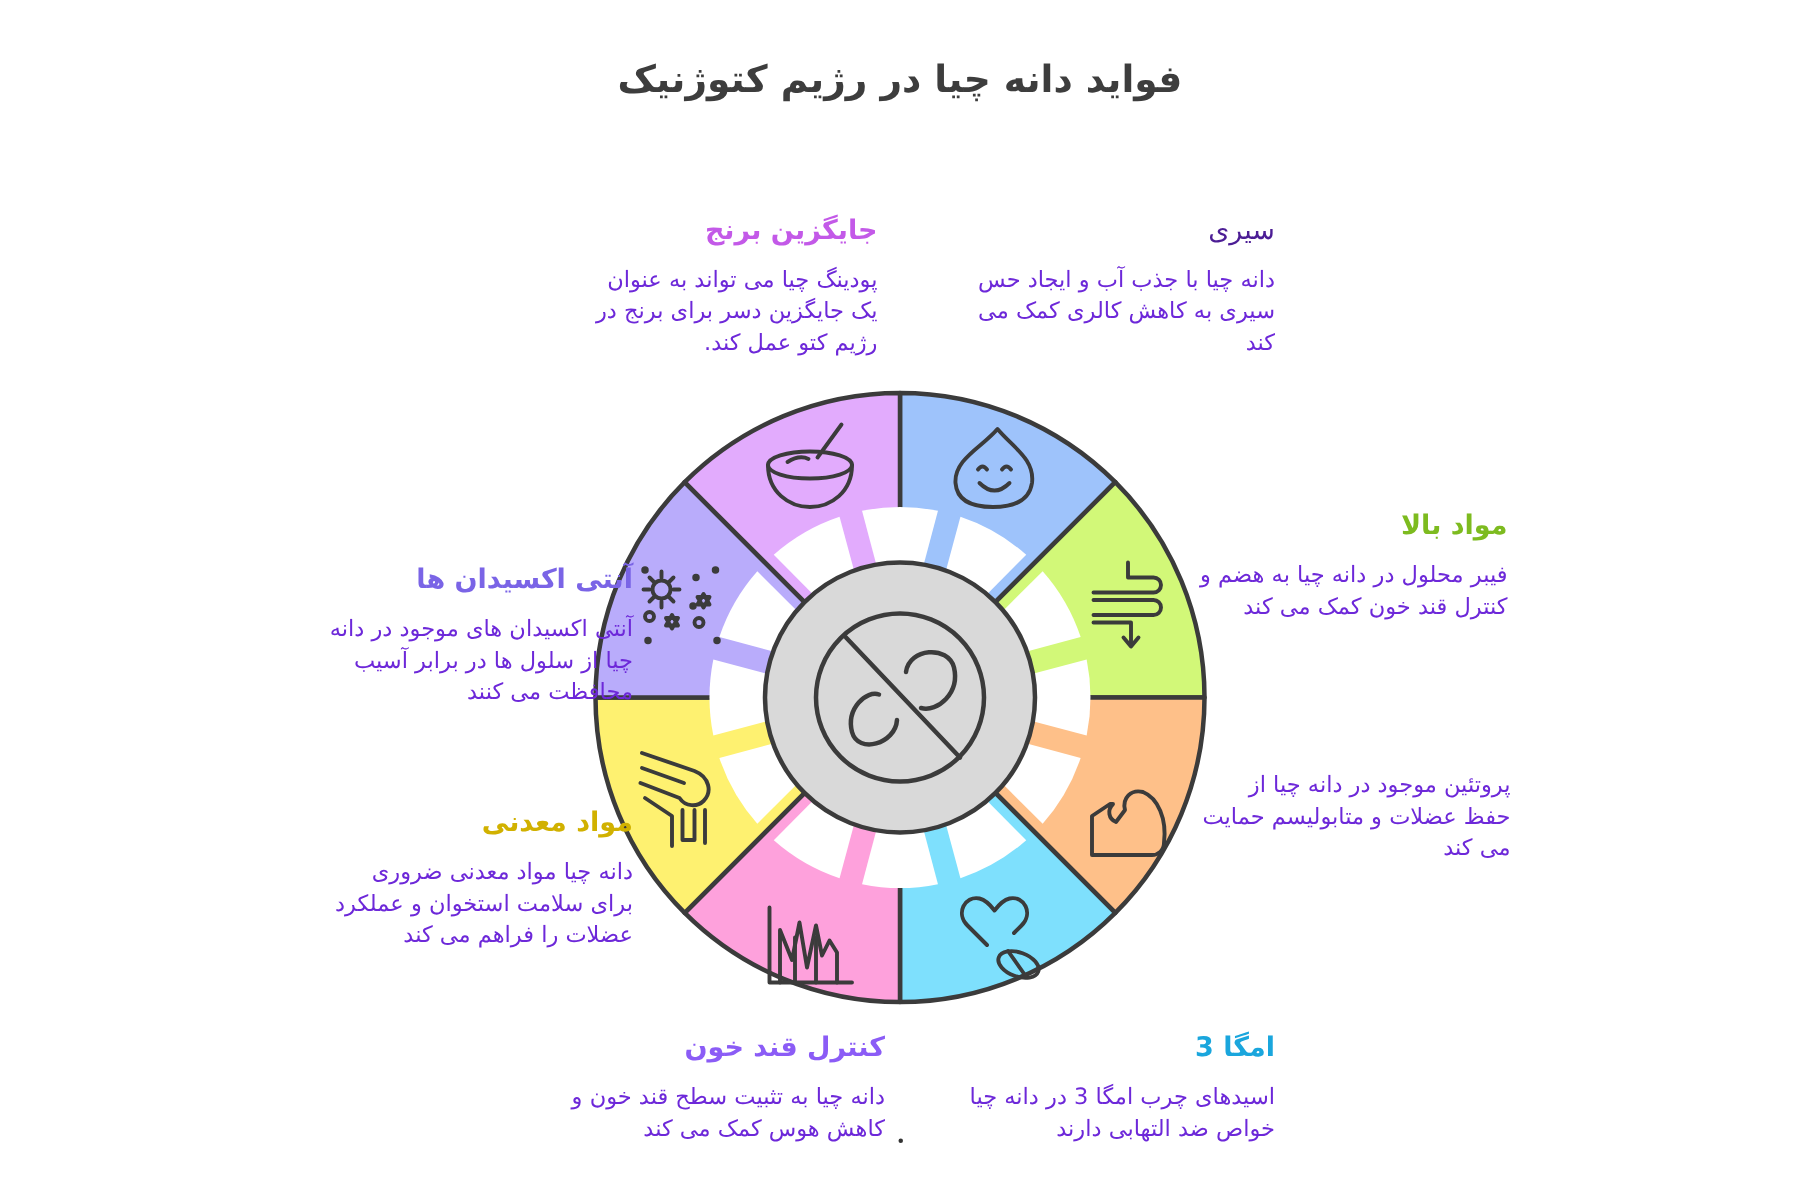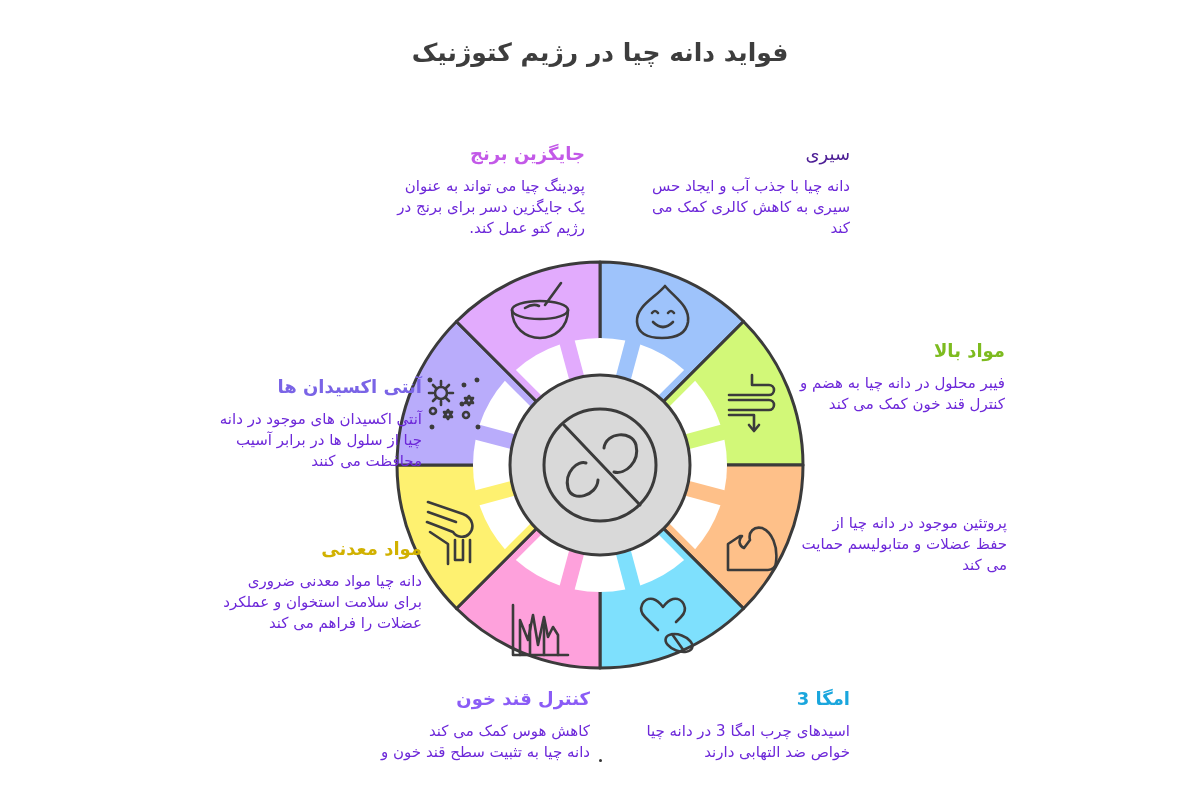--- a/index.html
+++ b/index.html
@@ -145,22 +145,22 @@
   <div class="h" style="color:#1aa6dd">امگا 3</div>
   <div class="b">
       <div>اسیدهای چرب امگا 3 در دانه چیا</div>
       <div>خواص ضد التهابی دارند</div>
     </div>
 </div>
 
 <div class="block" style="left:350px;top:688px;width:240px;">
   <div class="h" style="color:#8b5cf6">کنترل قند خون</div>
   <div class="b">
+      <div>دانه چیا به تثبیت سطح قند خون و</div>
       <div>کاهش هوس کمک می کند</div>
-      <div>دانه چیا به تثبیت سطح قند خون و</div>
     </div>
 </div>
 
 <div class="block" style="left:192px;top:506px;width:230px;margin-top:32px;">
   <div class="h" style="color:#d1b100">مواد معدنی</div>
   <div class="b">
       <div>دانه چیا مواد معدنی ضروری</div>
       <div>برای سلامت استخوان و عملکرد</div>
       <div>عضلات را فراهم می کند</div>
     </div>

